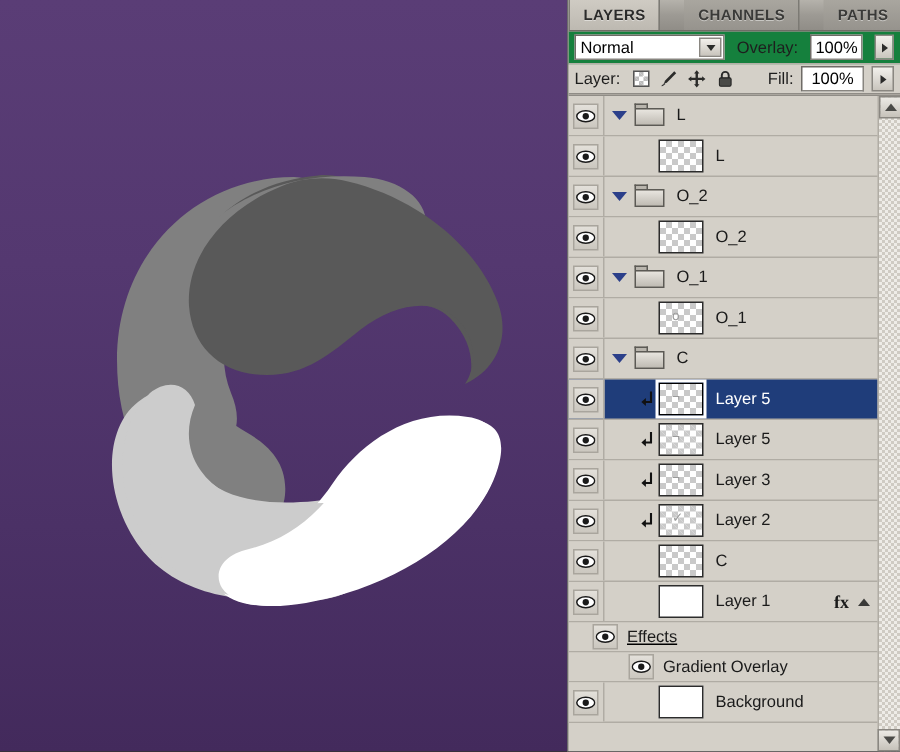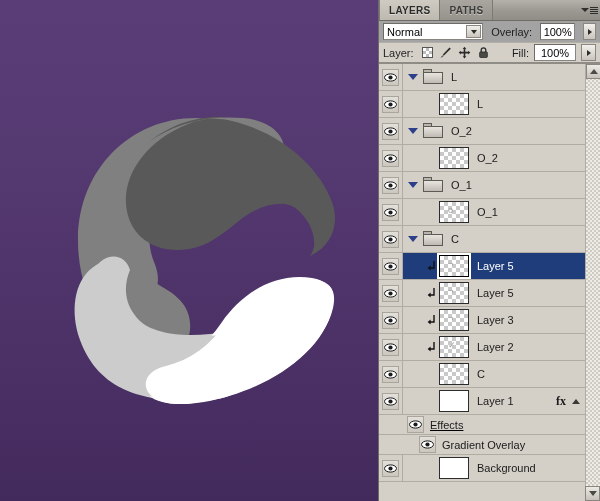--- a/index.html
+++ b/index.html
@@ -29,20 +29,21 @@
     overflow: hidden;
   }
 
   
   .tabbar {
     height: 21px;
     background: linear-gradient(180deg,#b5b2ab 0%,#9d9a94 50%,#908d87 100%);
     display: flex; align-items: stretch;
     border-bottom: 1px solid #6f6c66;
     position: relative;
+    gap: 16px;
   }
   .tab {
     padding: 0 9px;
     display: flex; align-items: center;
     font-size: 10px; font-weight: bold;
     letter-spacing: .3px;
     color: #3a3a38;
     text-shadow: 0 1px 0 rgba(255,255,255,.45);
     border-right: 1px solid #7c7a74;
     background: linear-gradient(180deg,#a9a69f 0%,#96938d 100%);
@@ -61,21 +62,21 @@
   .pm-tri {
     width:0;height:0;border-left:4px solid transparent;border-right:4px solid transparent;
     border-top:4px solid #2e2e2c; margin-right:1px;
   }
   .pm-lines { display:flex; flex-direction:column; gap:1px; }
   .pm-lines i { display:block; width:8px; height:1px; background:#2e2e2c; }
 
   
   .ctrlrow {
     height: 22px;
-    background: #a3a3a3;
+    background: #15803d;
     display: flex; align-items: center;
     padding: 0 4px;
     gap: 8px;
     border-bottom: 1px solid #b3afa7;
   }
   .combo {
     position: relative;
     width: 120px; height: 17px;
     background: #fff;
     border: 1px solid #888580;
@@ -202,21 +203,21 @@
   }
   .thumb.white { background-image:none; background:#fff; }
   .thumb.sel { outline: 2px solid #fff; outline-offset: 0px; border-color:#000; }
   .thumb .mark { position:absolute; color:#9a9a9a; font-size:9px; left:8px; top:3px; }
 
   .rowlabel { font-size: 11px; color: #1a1a1a; margin-left: 8px; white-space: nowrap; }
   .fx { margin-left:auto; margin-right:6px; font-family:"Liberation Serif", serif; font-weight:bold; font-size:12px; color:#1a1a1a;}
   .fxarrow { margin-right:5px; width:0;height:0;
     border-left:4px solid transparent;border-right:4px solid transparent;border-bottom:5px solid #3a3a38;}
 
-  .effrow { padding-left: 28px; text-decoration: underline; }
+  .effrow { padding-left: 16px; text-decoration: underline; }
   .effrow2 { padding-left: 40px; }
 
   
   .vscroll {
     position: absolute; right: 0; top: 0; width: 15px; bottom: 0;
     background-image:
       linear-gradient(45deg,#cfcbc3 25%,transparent 25%,transparent 75%,#cfcbc3 75%),
       linear-gradient(45deg,#cfcbc3 25%,#eeece7 25%,#eeece7 75%,#cfcbc3 75%);
     background-size:4px 4px; background-position:0 0,2px 2px;
     border-left: 1px solid #b0aca4;
@@ -291,20 +292,23 @@
     </svg>
   </div>
 
   <div id="panel">
 
     <div class="tabbar">
       <div class="tab first active">
         <span>LAYERS</span>
       </div>
       <div class="tab">
+        <span>CHANNELS</span>
+      </div>
+      <div class="tab">
         <span>PATHS</span>
       </div>
       <div class="panel-menu">
         <span class="pm-tri"></span>
         <span class="pm-lines">
             <i></i>
             <i></i>
             <i></i>
             <i></i>
           </span>

